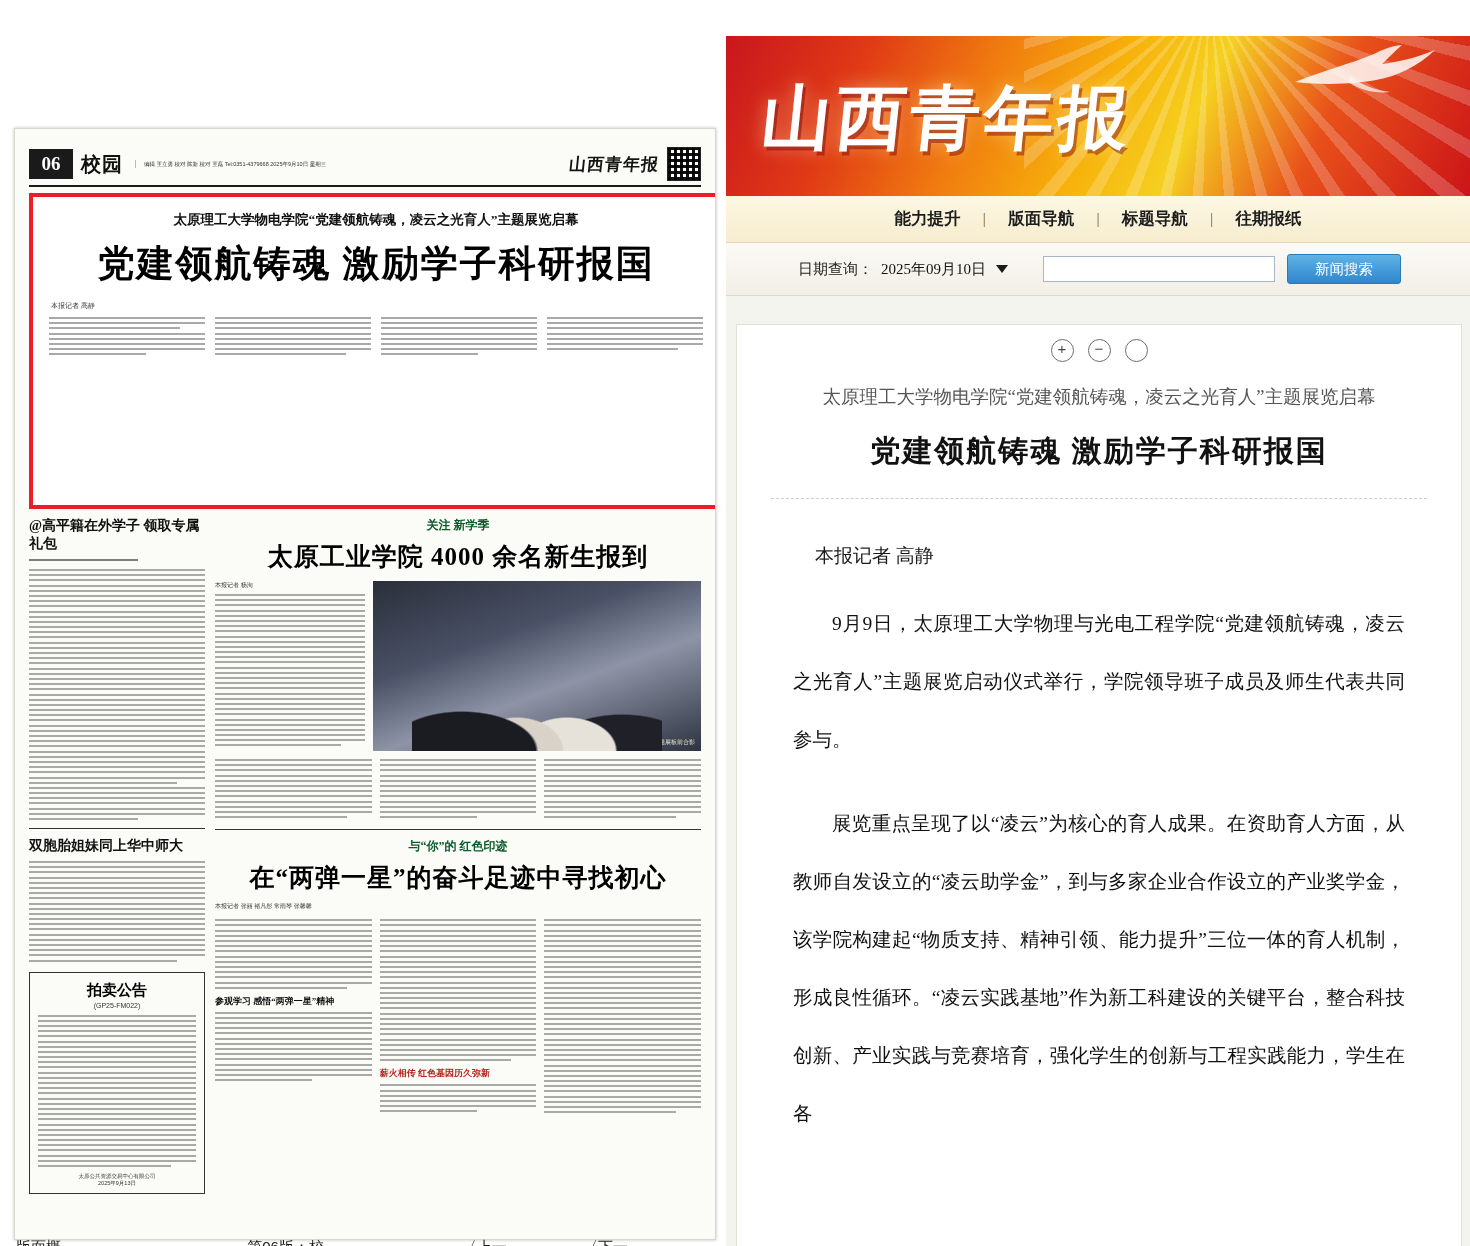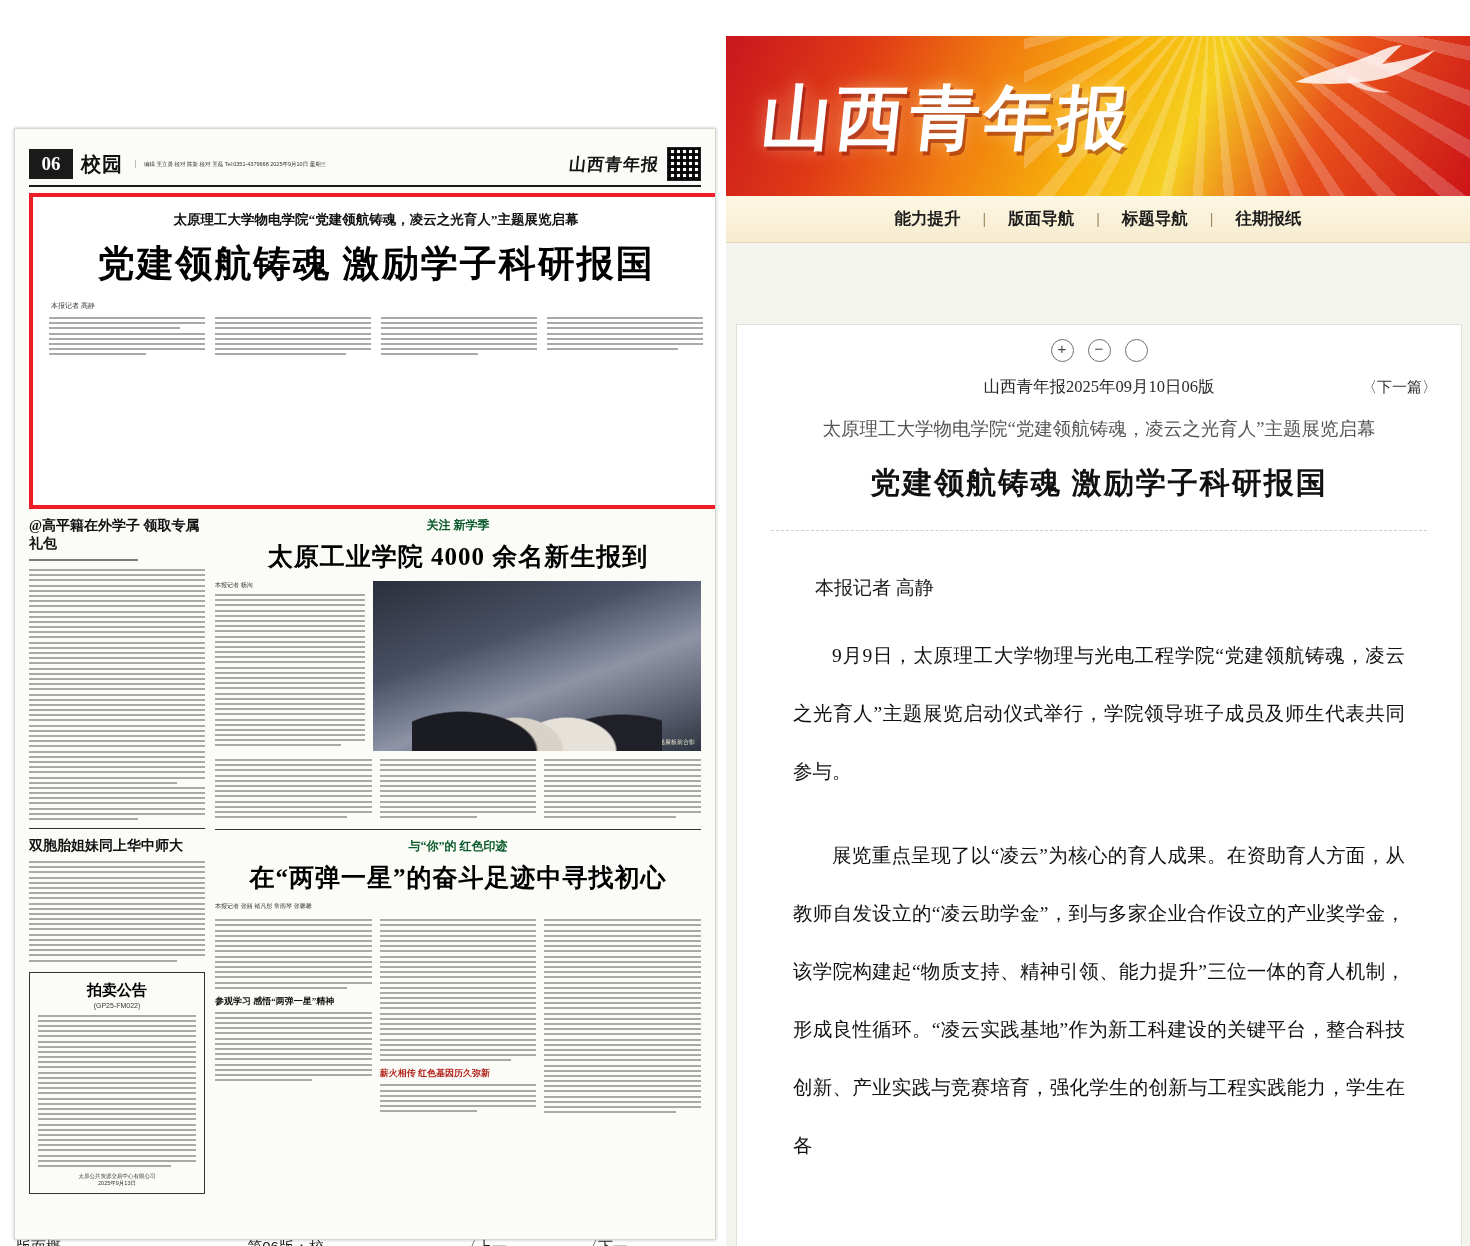--- a/index.html
+++ b/index.html
@@ -852,33 +852,38 @@
     <div id="nav">
       <span class="nav-link">能力提升</span>
       <span class="nav-sep">|</span>
       <span class="nav-link">版面导航</span>
       <span class="nav-sep">|</span>
       <span class="nav-link">标题导航</span>
       <span class="nav-sep">|</span>
       <span class="nav-link">往期报纸</span>
     </div>
 
+    <div id="searchbar">
+      <span class="s-label">日期查询：</span>
+      <div id="date-select">
+        <span>2025年09月10日</span>
+        <span class="caret"></span>
+      </div>
+      <input id="search-input" type="text" value="" style="">
+      <div id="search-button">新闻搜索</div>
+    </div>
 
     <div id="article-card">
 
       <div id="zoom-controls">
         <div class="zoom-btn">+</div>
         <div class="zoom-btn">−</div>
         <div class="zoom-btn"></div>
       </div>
 
-      <div id="meta-row">
-        <span id="meta-issue">山西青年报2025年09月10日06版</span>
-        <span id="next-article">〈下一篇〉</span>
-      </div>
 
       <div id="art-kicker">太原理工大学物电学院“党建领航铸魂，凌云之光育人”主题展览启幕</div>
       <div id="art-title">党建领航铸魂  激励学子科研报国</div>
       <div id="art-divider"></div>
       <div id="art-byline">本报记者  高静</div>
 
       <p class="art-p">9月9日，太原理工大学物理与光电工程学院“党建领航铸魂，凌云之光育人”主题展览启动仪式举行，学院领导班子成员及师生代表共同参与。</p>
       <p class="art-p">展览重点呈现了以“凌云”为核心的育人成果。在资助育人方面，从教师自发设立的“凌云助学金”，到与多家企业合作设立的产业奖学金，该学院构建起“物质支持、精神引领、能力提升”三位一体的育人机制，形成良性循环。“凌云实践基地”作为新工科建设的关键平台，整合科技创新、产业实践与竞赛培育，强化学生的创新与工程实践能力，学生在各</p>
     </div>
   </div>

